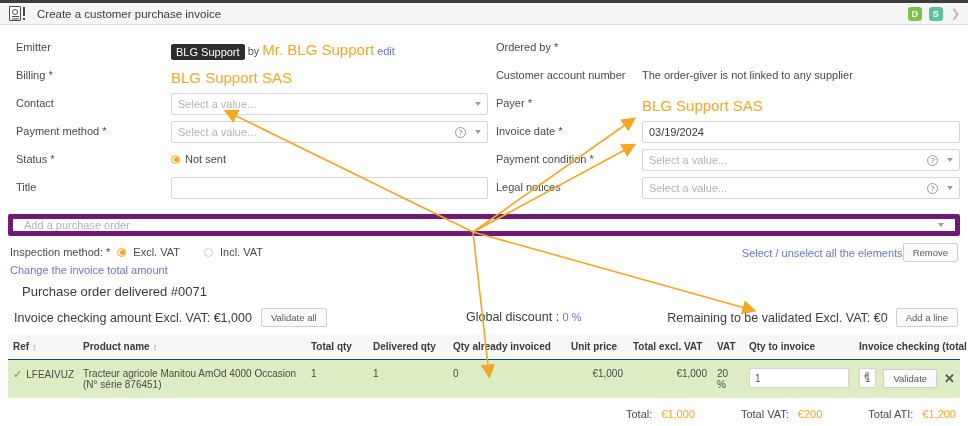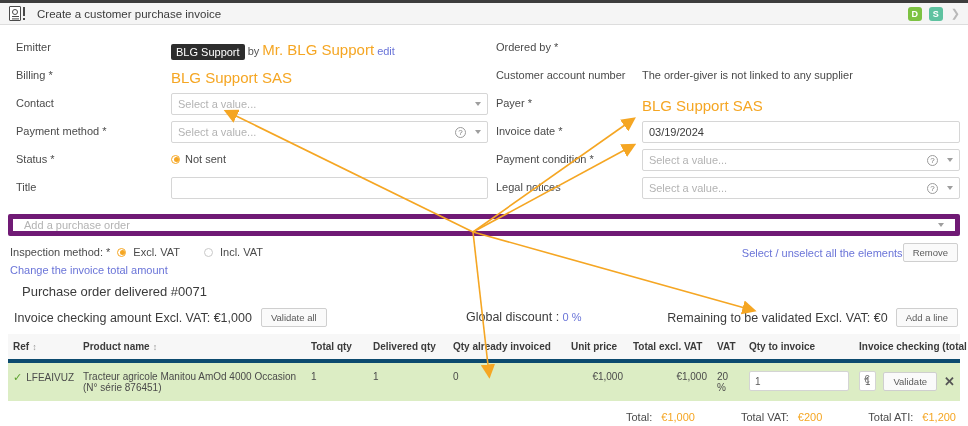--- a/index.html
+++ b/index.html
@@ -274,21 +274,21 @@
     border-collapse: collapse;
     table-layout: fixed;
   }
   table.grid th {
     background: #f7f7f7;
     font-size: 10px;
     color: #3b3b3b;
     text-align: left;
     font-weight: bold;
     padding: 7px 5px;
-    border-bottom: 4px solid #0c4a6e;
+    border-bottom: 1px solid #0c4a6e;
     white-space: nowrap;
   }
   table.grid td {
     background: #dcedc4;
     font-size: 10px;
     color: #4a4a4a;
     padding: 8px 5px;
     vertical-align: top;
   }
   td.num-right { text-align: right; }

